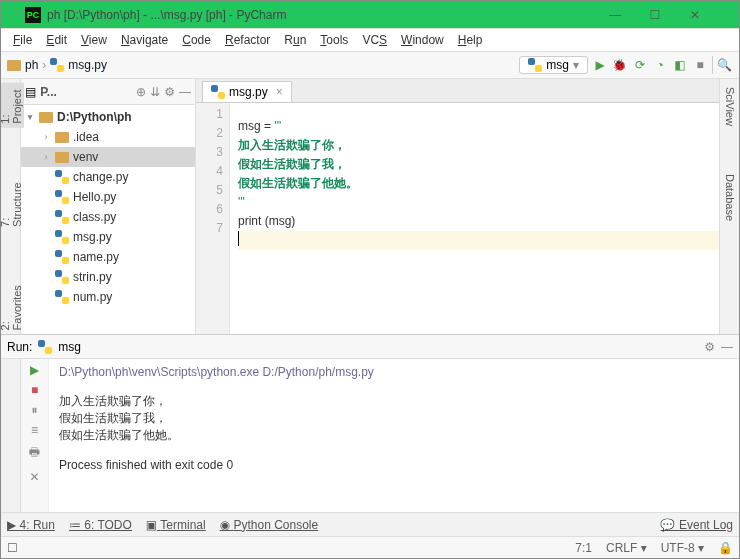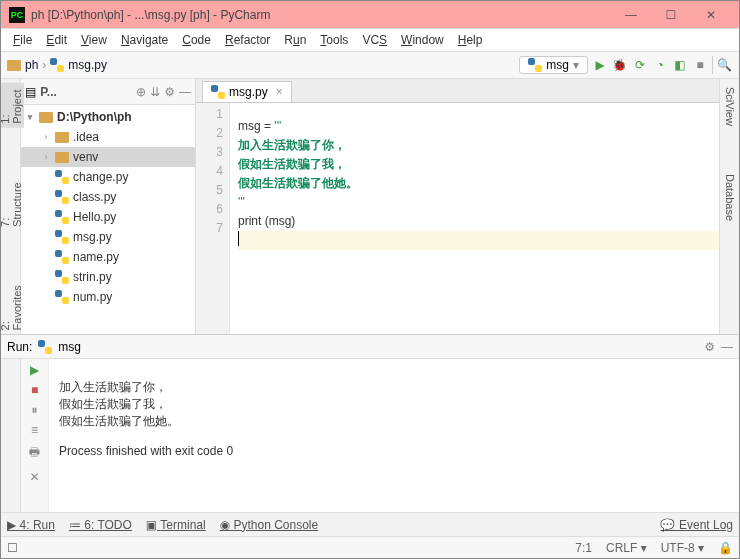--- a/index.html
+++ b/index.html
@@ -1,17 +1,17 @@
 <!DOCTYPE html>
 <html><head>
 <meta charset="utf-8">
 <style>
 * { margin: 0; padding: 0; box-sizing: border-box; font-family: "Segoe UI", Tahoma, sans-serif; font-size: 12px; }
 body { width: 740px; height: 559px; background: #fff; border: 1px solid #888; display: flex; flex-direction: column; overflow: hidden; }
-.titlebar { height: 28px; display: flex; align-items: center; padding: 0 8px; background: #fca5a5; border-bottom: 1px solid #e0e0e0; }
+.titlebar { height: 28px; display: flex; align-items: center; padding: 0 24px; background: #22c55e; border-bottom: 1px solid #e0e0e0; }
 .titlebar .pc-icon { width: 16px; height: 16px; background: #111; color: #0f0; font-size: 9px; display: flex; align-items: center; justify-content: center; margin-right: 6px; font-weight: bold; }
 .titlebar .title { flex: 1; color: #444; }
 .winbtn { width: 40px; height: 28px; display: flex; align-items: center; justify-content: center; color: #555; }
 .menubar { height: 22px; display: flex; align-items: center; padding: 0 6px; gap: 2px; }
 .menubar span { padding: 2px 6px; color: #333; }
 .menubar span u { text-decoration: underline; }
 .navbar { height: 28px; display: flex; align-items: center; padding: 0 6px; border-top: 1px solid #ddd; border-bottom: 1px solid #ddd; background: #f7f7f7; gap: 4px; }
 .folder-ic { width: 14px; height: 11px; background: #d9a84e; display: inline-block; border-radius: 1px; }
 .py-ic { width: 14px; height: 14px; display: inline-block; position: relative; }
 .py-ic::before { content: ""; position: absolute; width: 7px; height: 7px; background: #3776ab; top: 0; left: 0; border-radius: 2px; }
@@ -141,25 +141,25 @@
         <span class="chev">›</span>
         <span class="folder-ic"></span>
         <span>venv</span>
       </div>
       <div class="tree-row" style="padding-left:34px">
           <span class="py-ic"></span>
           <span>change.py</span>
         </div>
       <div class="tree-row" style="padding-left:34px">
           <span class="py-ic"></span>
+          <span>Hello.py</span>
+        </div>
+      <div class="tree-row" style="padding-left:34px">
+          <span class="py-ic"></span>
           <span>class.py</span>
-        </div>
-      <div class="tree-row" style="padding-left:34px">
-          <span class="py-ic"></span>
-          <span>Hello.py</span>
         </div>
       <div class="tree-row" style="padding-left:34px">
           <span class="py-ic"></span>
           <span>msg.py</span>
         </div>
       <div class="tree-row" style="padding-left:34px">
           <span class="py-ic"></span>
           <span>name.py</span>
         </div>
       <div class="tree-row" style="padding-left:34px">
@@ -222,20 +222,21 @@
     <div class="run-left"></div>
     <div class="run-ctrl">
       <span class="green">▶</span>
       <span style="color:#c55">■</span>
       <span style="color:#888">⏸</span>
       <span style="color:#888">≡</span>
       <span style="color:#888">🖶</span>
       <span style="color:#888">✕</span>
     </div>
     <div class="run-out">
+      <div class="cmd">D:\Python\ph\venv\Scripts\python.exe D:/Python/ph/msg.py</div>
       <div>&nbsp;</div>
       <div class="ok">加入生活欺骗了你，</div>
       <div class="ok">假如生活欺骗了我，</div>
       <div class="ok">假如生活欺骗了他她。</div>
       <div>&nbsp;</div>
       <div class="ok">Process finished with exit code 0</div>
     </div>
   </div>
 </div>
 

